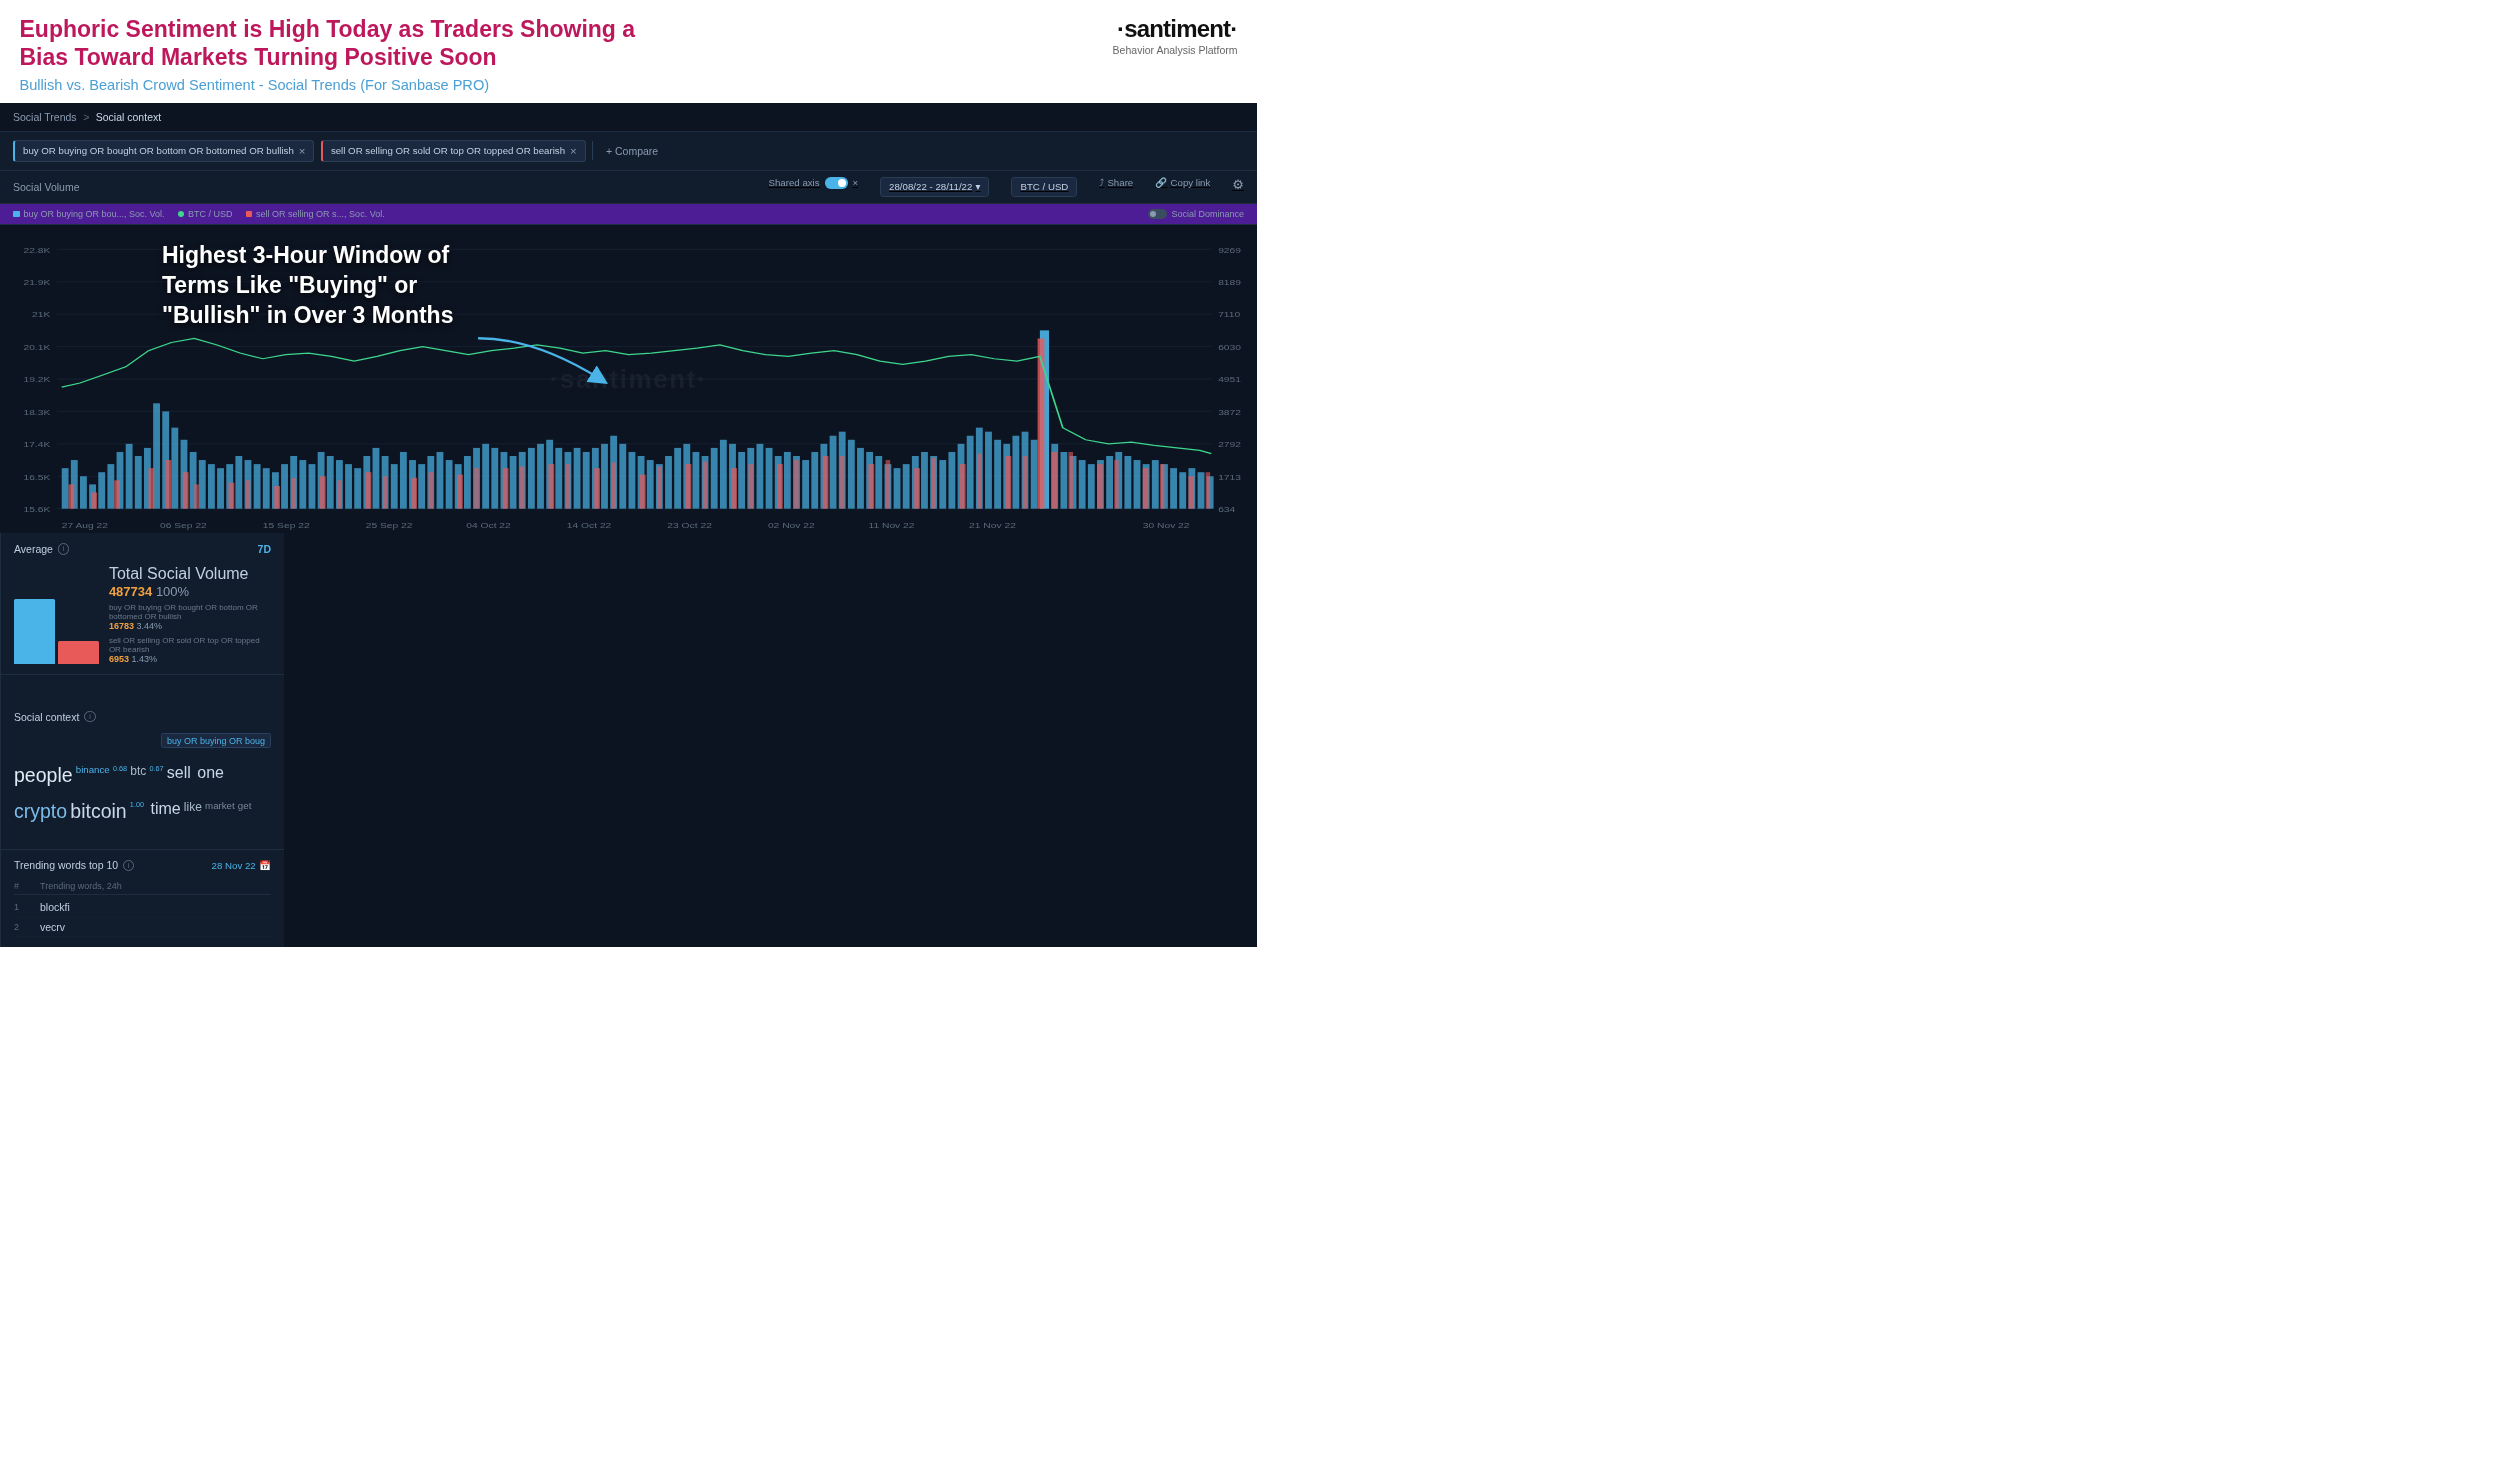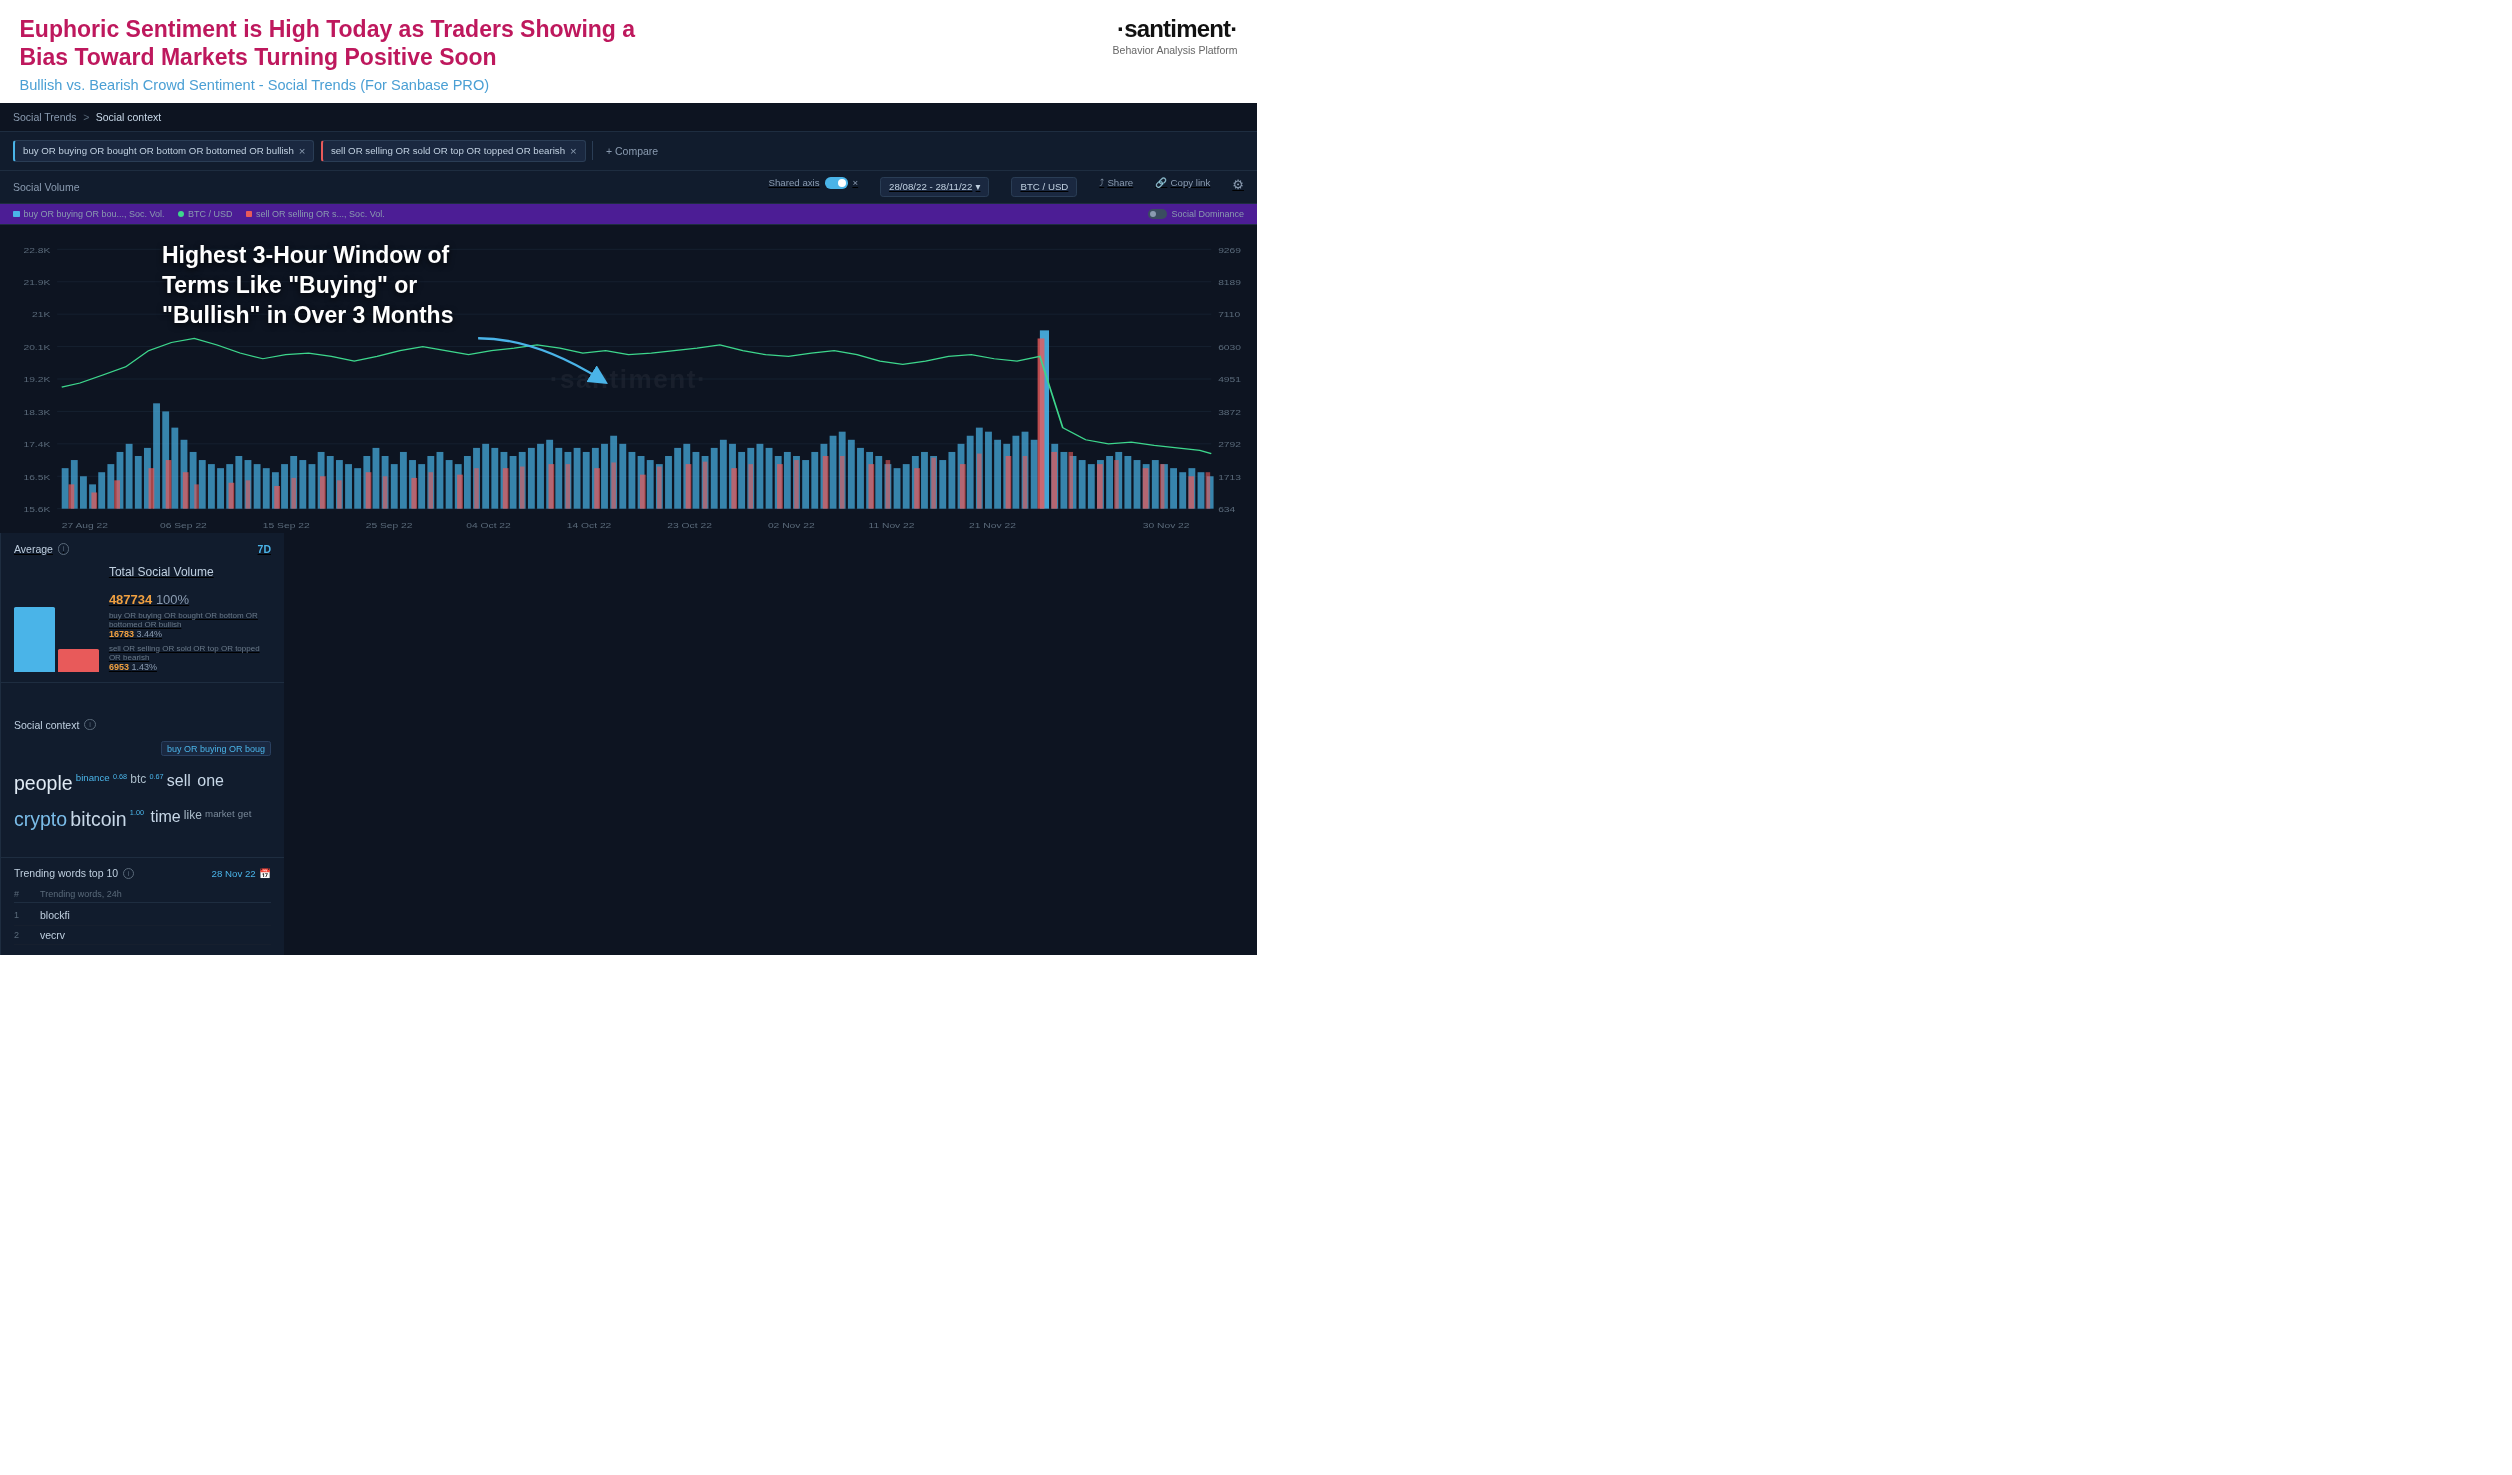--- a/index.html
+++ b/index.html
@@ -308,21 +308,20 @@
       border-left: 0.8px solid #1e2d40;
       display: flex;
       flex-direction: column;
       padding: 0;
     }
 
     
     .avg-section {
       padding: 10px 13px;
       border-bottom: 0.8px solid #1e2d40;
-      text-decoration: underline;
     }
     .avg-header {
       display: flex;
       justify-content: space-between;
       align-items: center;
       margin-bottom: 9.7px;
     }
     .avg-title {
       display: flex;
       align-items: center;
@@ -339,23 +338,23 @@
       width: 41px;
       background: #4ab4e8;
       border-radius: 1.6px 1.6px 0 0;
     }
     .avg-bar-red {
       width: 41px;
       background: #e85a5a;
       border-radius: 1.6px 1.6px 0 0;
     }
     .avg-total {
-      font-size: 12px;
+      font-size: 16px;
       color: #c0d0e0;
-      margin-bottom: 13px;
+      margin-bottom: 1px;
     }
     .avg-label-orange { color: #f0a040; font-weight: 600; }
     .avg-pct { color: #8a9bb0; }
     .avg-item {
       font-size: 9px;
       color: #8a9bb0;
       margin-top: 4.9px;
     }
     .avg-item-val { color: #f0a040; font-weight: 600; }
     .avg-item-pct { color: #8a9bb0; }

